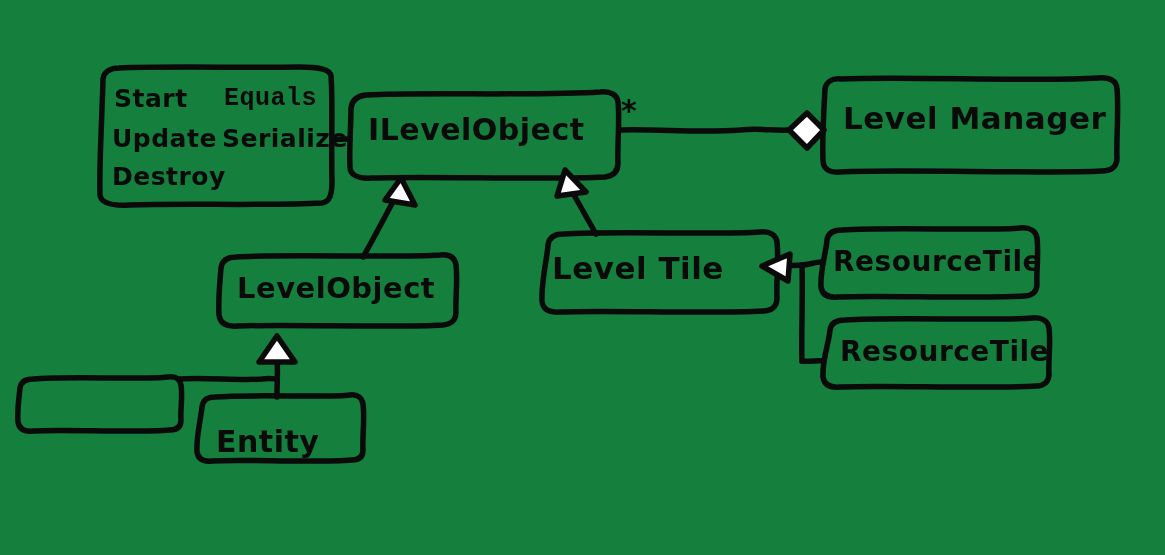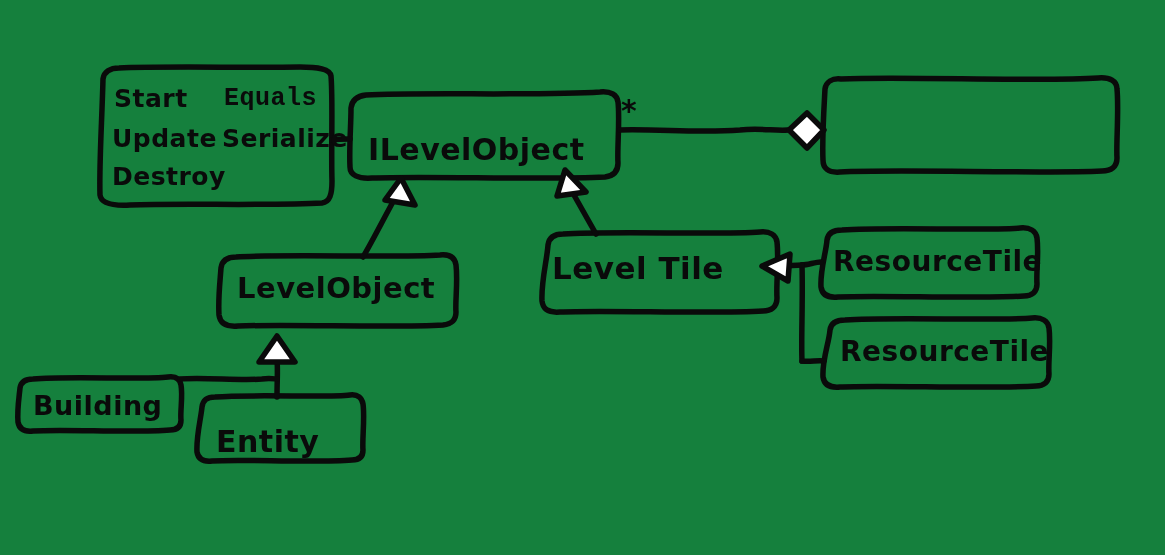--- a/index.html
+++ b/index.html
@@ -129,30 +129,30 @@
   </svg>
 
   <div class="note-line" style="left:114px; top:84px; font-size:25px;">Start</div>
   <div class="note-line" style="left:224px; top:84px; font-size:25px;font-family:Liberation Mono, monospace;">Equals</div>
 
   <div class="note-line" style="left:112px; top:124px; font-size:25px;">Update</div>
   <div class="note-line" style="left:222px; top:124px; font-size:25px;">Serialize</div>
 
   <div class="note-line" style="left:112px; top:162px; font-size:25px;">Destroy</div>
 
-  <div class="node-label" style="left:368px; top:112px; font-size:30px;margin-top:20px;">ILevelObject</div>
+  <div class="node-label" style="left:368px; top:112px; font-size:30px;">ILevelObject</div>
 
+  <div class="node-label" style="left:843px; top:100px; font-size:31px;">Level Manager</div>
 
   <div class="node-label" style="left:552px; top:250px; font-size:31px;">Level Tile</div>
 
   <div class="node-label" style="left:237px; top:271px; font-size:29px;">LevelObject</div>
 
   <div class="node-label" style="left:833px; top:245px; font-size:28px;">ResourceTile</div>
 
   <div class="node-label" style="left:840px; top:335px; font-size:28px;">ResourceTile</div>
 
-  <div class="node-label" style="left:33px; top:390px; font-size:27px;">Building</div>
 
   <div class="node-label" style="left:216px; top:424px; font-size:30px;">Entity</div>
 
   <div class="mult" style="left:621px; top:96px;">*</div>
 
 </div>
 
 </body></html>

